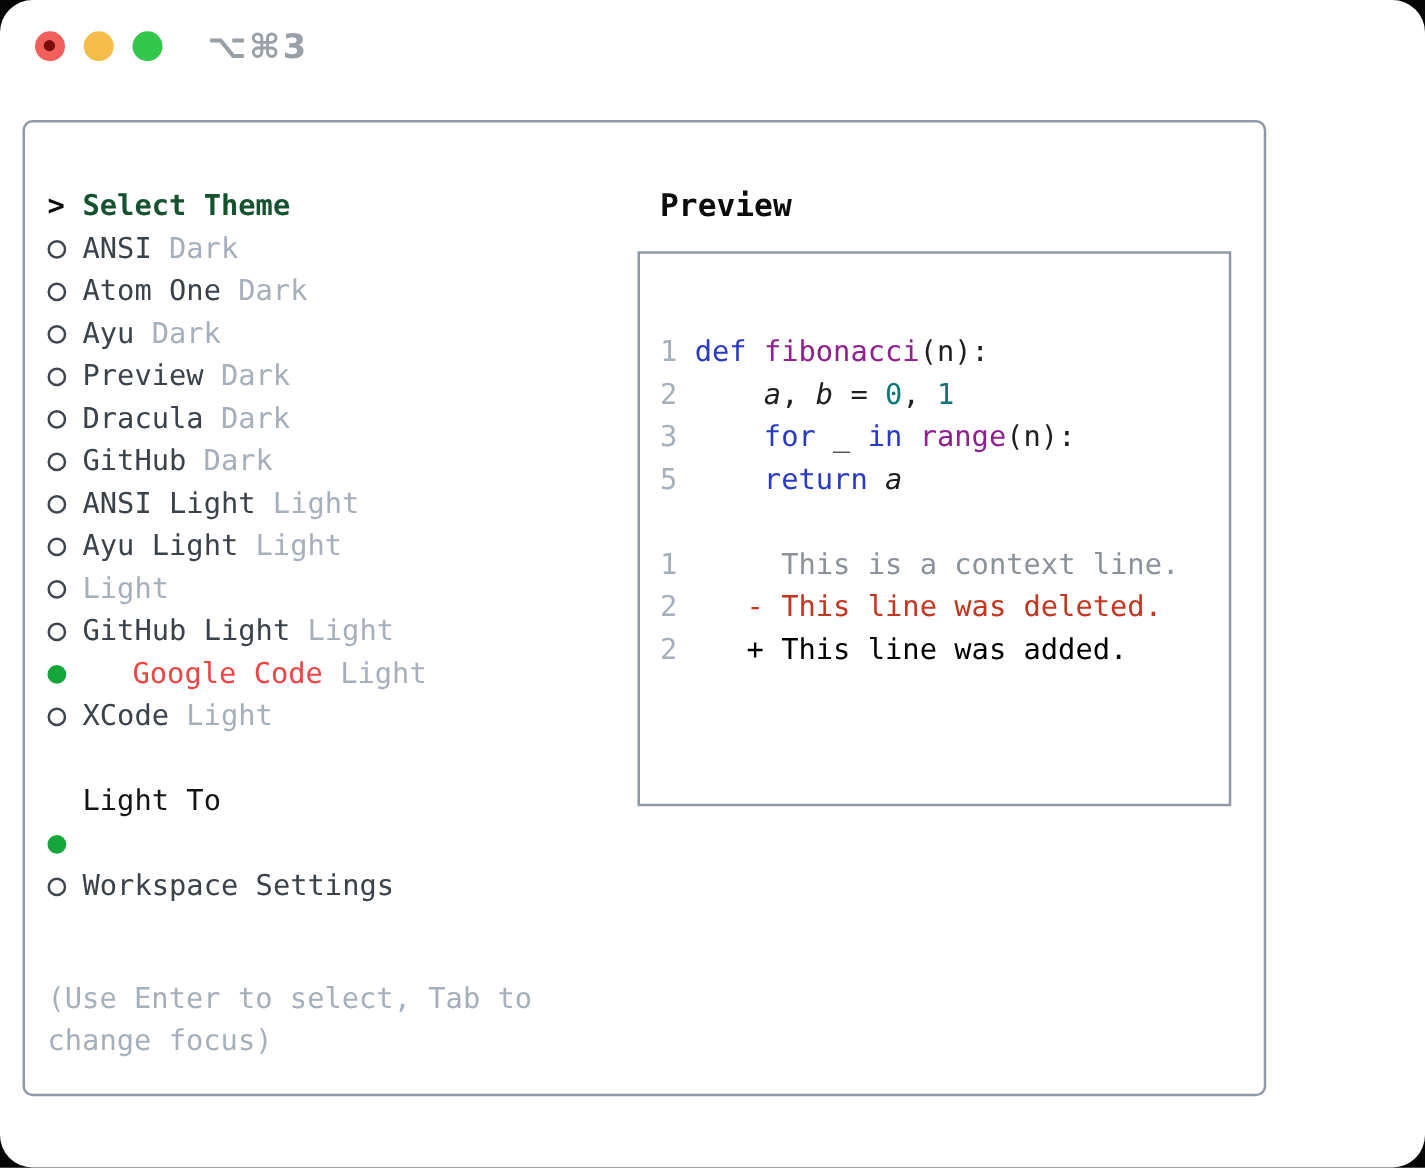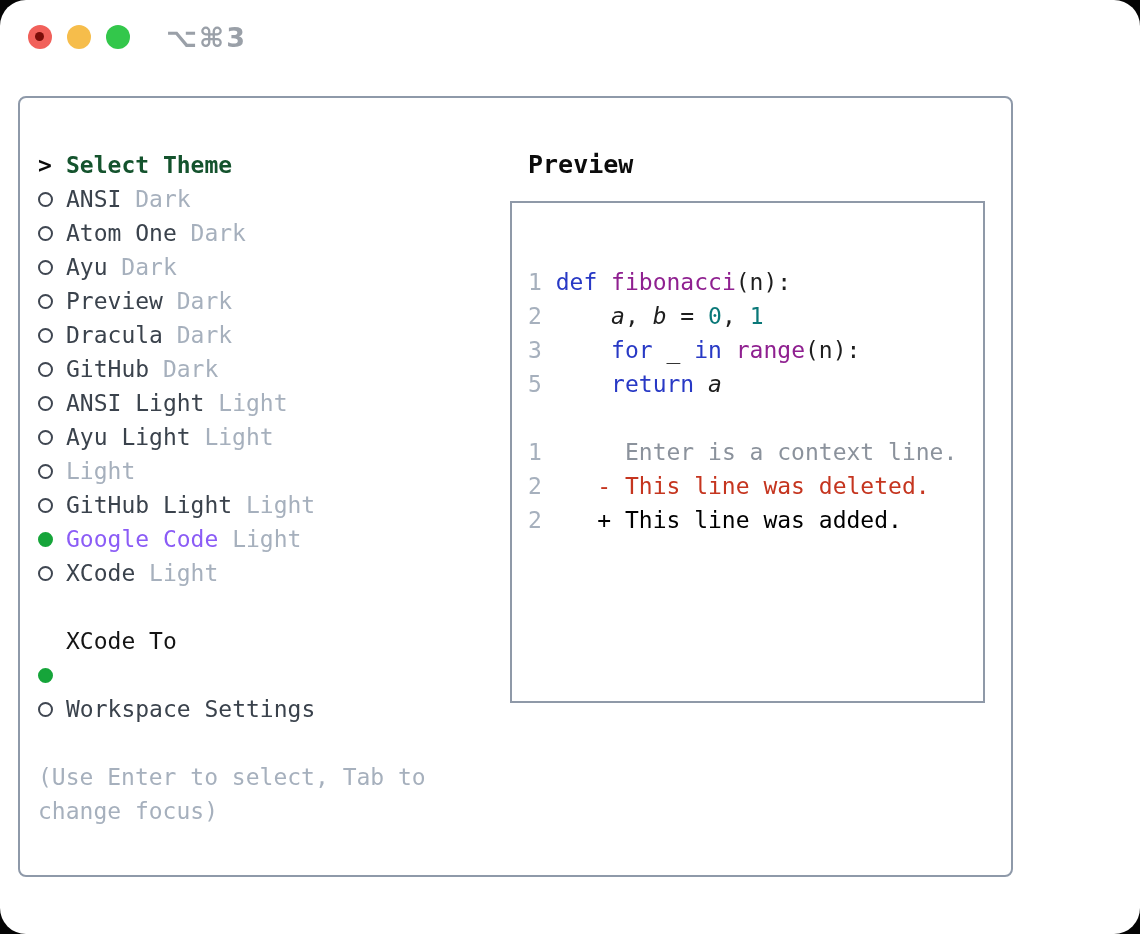--- a/index.html
+++ b/index.html
@@ -32,33 +32,33 @@
 
   
   .list { position:absolute; left:18px; top:50px; }
   .row { display:flex; align-items:center; height:34px; font-size:23px; white-space:pre; }
   .marker { display:inline-flex; width:28px; align-items:center; flex:0 0 28px; }
   .circle { width:15px; height:15px; border:2px solid #3f4651; border-radius:50%; display:inline-block; }
   .circle.sel { background:#16a53a; border-color:#16a53a; }
   .chev { font-weight:bold; color:#0c0c0c; font-size:23px; }
   .hdr-label { font-weight:bold; color:#14532d; }
   .t-name { color:#3a424c; margin-right:13.8px; }
-  .t-name.sel { color:#8b5cf6; }
+  .t-name.sel { color:#ef4444;margin-left:40px; }
   .t-variant { color:#a6b0bd; }
   .apply-label { color:#141414; }
   .a-name { color:#3a424c; }
   .a-name.sel { color:#16a53a; }
 
   .apply { position:absolute; left:18px; top:526px; }
-  .help { position:absolute; left:18px; top:662px; color:#a6b0bd; font-size:23px; line-height:34px; white-space:pre; }
+  .help { position:absolute; left:18px; top:684px; color:#a6b0bd; font-size:23px; line-height:34px; white-space:pre; }
 
   
   .preview-label { position:absolute; left:508px; top:50px; height:34px; line-height:34px; font-size:25px; font-weight:bold; color:#0c0c0c; }
   .preview-box {
-    position:absolute; left:490px; top:103px; width:475px; height:502px;
+    position:absolute; left:490px; top:103px; width:475px; height:444px;
     border:2px solid #8f99a8; background:#fff;
   }
   .code { position:absolute; left:16px; top:62px; font-size:23px; line-height:34px; }
   .code .line { height:34px; white-space:pre; }
   .seg-pln { color:#1e1e1e; }
   .seg-num { color:#a6b0bd; }
   .seg-kw  { color:#2839c5; }
   .seg-fn  { color:#8f2090; }
   .seg-lit { color:#0a7878; }
   .seg-var { color:#1e1e1e; font-style:italic; }
@@ -96,38 +96,38 @@
         <div class="row"><span class="marker"><span class="circle"></span></span><span class="t-name">Ayu Light</span><span class="t-variant">Light</span></div>
         <div class="row"><span class="marker"><span class="circle"></span></span><span class="t-variant">Light</span></div>
         <div class="row"><span class="marker"><span class="circle"></span></span><span class="t-name">GitHub Light</span><span class="t-variant">Light</span></div>
         <div class="row"><span class="marker"><span class="circle sel"></span></span><span class="t-name sel">Google Code</span><span class="t-variant">Light</span></div>
         <div class="row"><span class="marker"><span class="circle"></span></span><span class="t-name">XCode</span><span class="t-variant">Light</span></div>
       </div>
 
     <div class="apply" id="apply-section">
       <div class="row">
         <span class="marker"></span>
-        <span class="apply-label">XCode To</span>
+        <span class="apply-label">Light To</span>
       </div>
 
     <div class="row"><span class="marker"><span class="circle sel"></span></span></div>
         <div class="row"><span class="marker"><span class="circle"></span></span><span class="a-name">Workspace Settings</span></div>
       </div>
 
     <div class="help" id="help-text"><div>(Use Enter to select, Tab to</div><div>change focus)</div></div>
 
     <div class="preview-label">Preview</div>
 
     <div class="preview-box">
       <div class="code" id="code-block">
           <div class="line"><span class="seg-num">1 </span><span class="seg-kw">def</span><span class="seg-pln"> </span><span class="seg-fn">fibonacci</span><span class="seg-pln">(n):</span></div>
           <div class="line"><span class="seg-num">2 </span><span class="seg-pln">    </span><span class="seg-var">a</span><span class="seg-pln">, </span><span class="seg-var">b</span><span class="seg-pln"> = </span><span class="seg-lit">0</span><span class="seg-pln">, </span><span class="seg-lit">1</span></div>
           <div class="line"><span class="seg-num">3 </span><span class="seg-pln">    </span><span class="seg-kw">for</span><span class="seg-pln"> _ </span><span class="seg-kw">in</span><span class="seg-pln"> </span><span class="seg-fn">range</span><span class="seg-pln">(n):</span></div>
           <div class="line"><span class="seg-num">5 </span><span class="seg-pln">    </span><span class="seg-kw">return</span><span class="seg-pln"> </span><span class="seg-var">a</span></div>
           <div class="line">&nbsp;</div>
-          <div class="line"><span class="seg-num">1 </span><span class="seg-pln">     </span><span class="seg-ctx">Enter is a context line.</span></div>
+          <div class="line"><span class="seg-num">1 </span><span class="seg-pln">     </span><span class="seg-ctx">This is a context line.</span></div>
           <div class="line"><span class="seg-num">2 </span><span class="seg-pln">   </span><span class="seg-del">- This line was deleted.</span></div>
           <div class="line"><span class="seg-num">2 </span><span class="seg-pln">   </span><span class="seg-add">+ This line was added.</span></div>
         </div>
     </div>
 
   </div>
 </div>
 
 </body></html>

